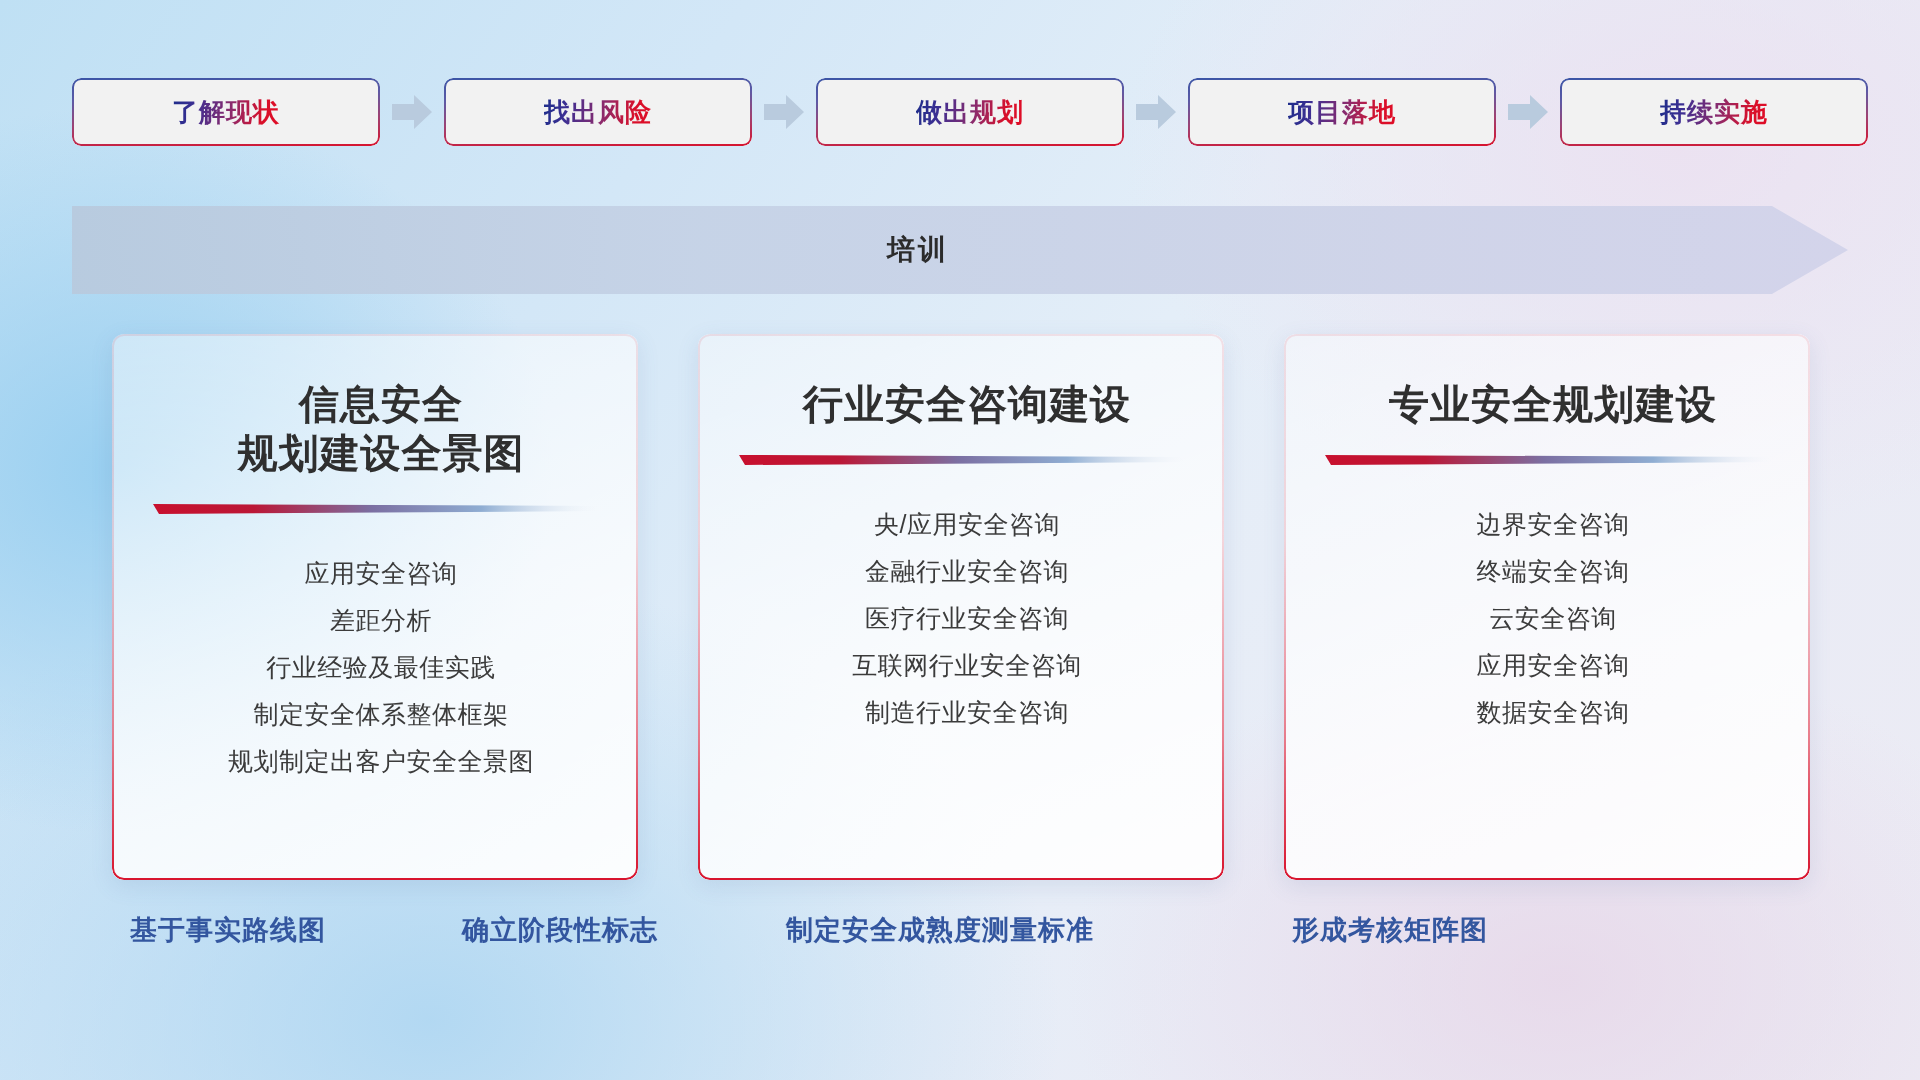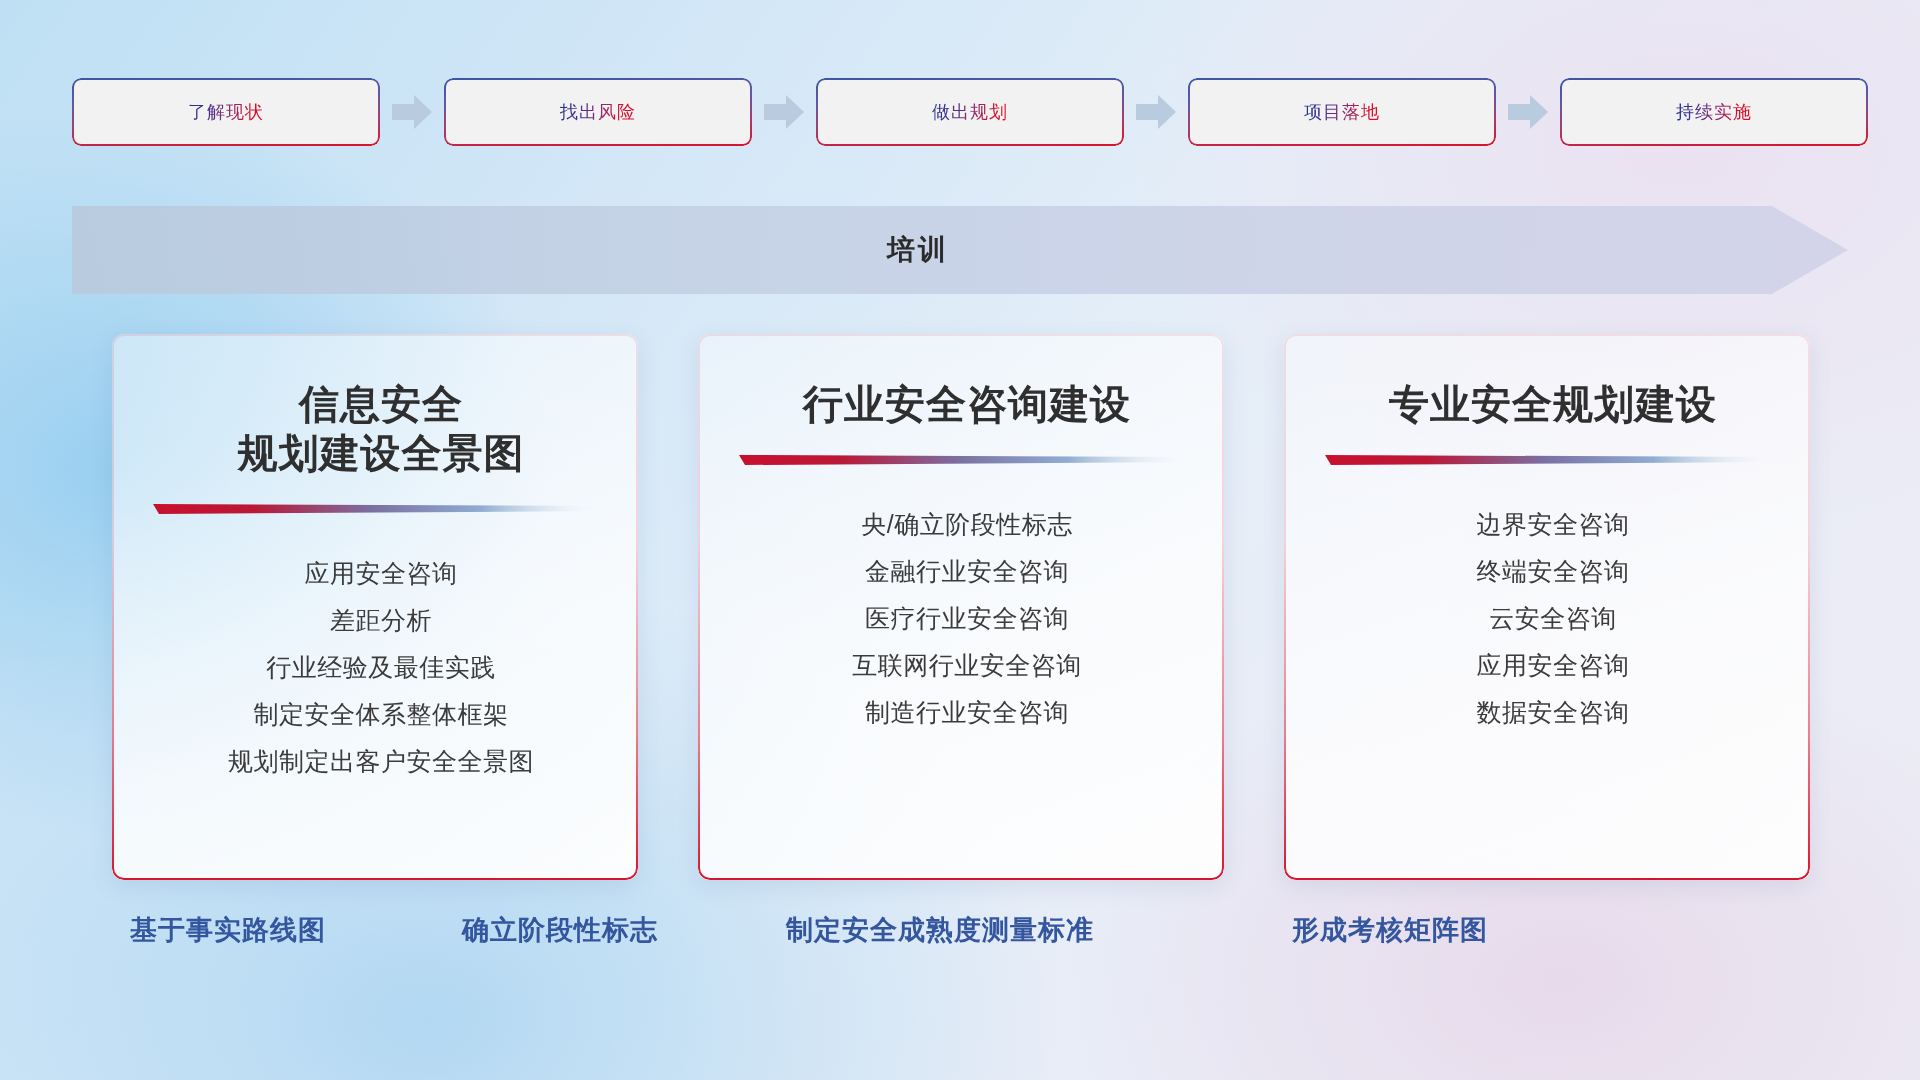--- a/index.html
+++ b/index.html
@@ -53,22 +53,22 @@
     padding: 2px;
     background: linear-gradient(178deg, #3b55a6 0%, #5d5aa5 30%, #9e4273 62%, #d8142e 100%);
     -webkit-mask: linear-gradient(#000 0 0) content-box, linear-gradient(#000 0 0);
     -webkit-mask-composite: xor;
             mask: linear-gradient(#000 0 0) content-box, linear-gradient(#000 0 0);
     mask-composite: exclude;
     pointer-events: none;
   }
   .step-label {
     position: relative;
-    font-size: 18px;
-    font-weight: 400;
+    font-size: 26px;
+    font-weight: 700;
     letter-spacing: 1px;
     background: linear-gradient(100deg, #1c2d8a 0%, #3d2f93 22%, #8e2a6b 55%, #d8102a 82%, #e00c26 100%);
     -webkit-background-clip: text;
             background-clip: text;
     color: transparent;
     -webkit-text-fill-color: transparent;
     white-space: nowrap;
   }
   .step-arrow {
     flex: 0 0 64px;
@@ -299,21 +299,21 @@
                   <stop offset="0%" stop-color="#c8102e"></stop>
                   <stop offset="22%" stop-color="#bb1736"></stop>
                   <stop offset="48%" stop-color="#7b6fa2"></stop>
                   <stop offset="72%" stop-color="#8fadd2"></stop>
                   <stop offset="100%" stop-color="#ffffff" stop-opacity="0"></stop>
                 </linearGradient>
               </defs>
               <path d="M0,2 L456,4 L456,9 L6,12 Z" fill="url(#dv1)"></path>
             </svg></div>
           <ul class="card-list">
-            <li>央/确立阶段性标志</li>
+            <li>央/应用安全咨询</li>
             <li>金融行业安全咨询</li>
             <li>医疗行业安全咨询</li>
             <li>互联网行业安全咨询</li>
             <li>制造行业安全咨询</li>
           </ul>
         </div>
       </div>
       <div class="card">
         <div class="card-inner">
           <div class="card-title">专业安全规划建设</div>

